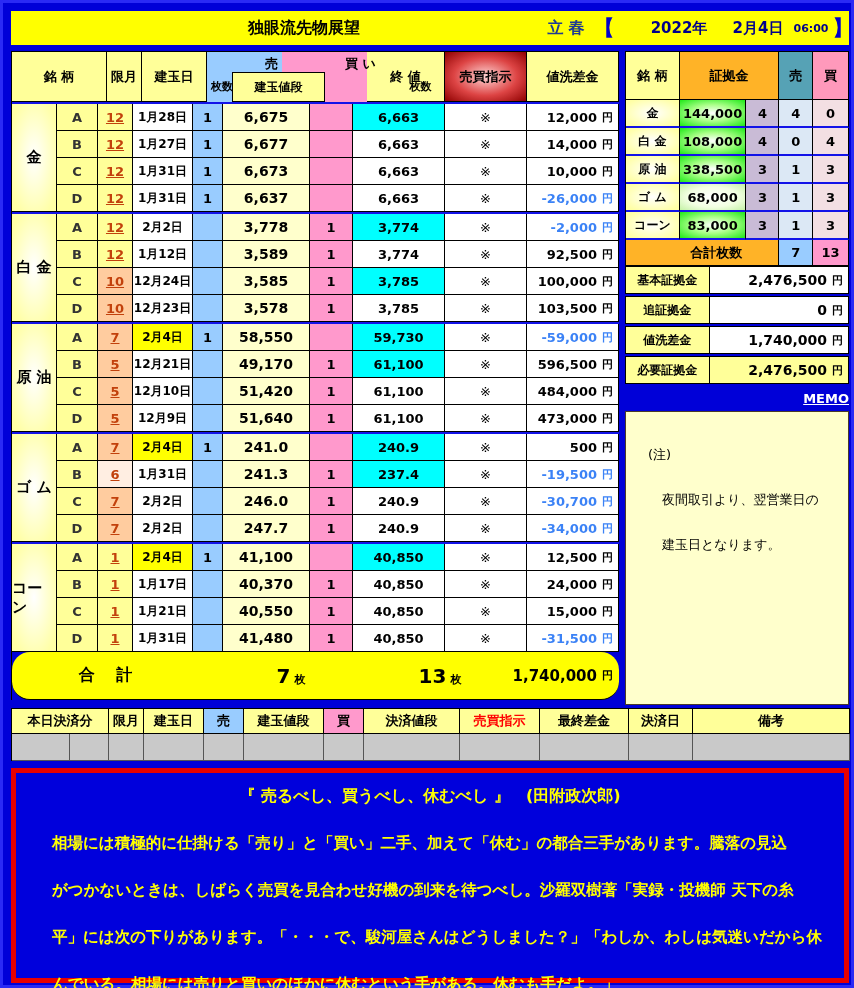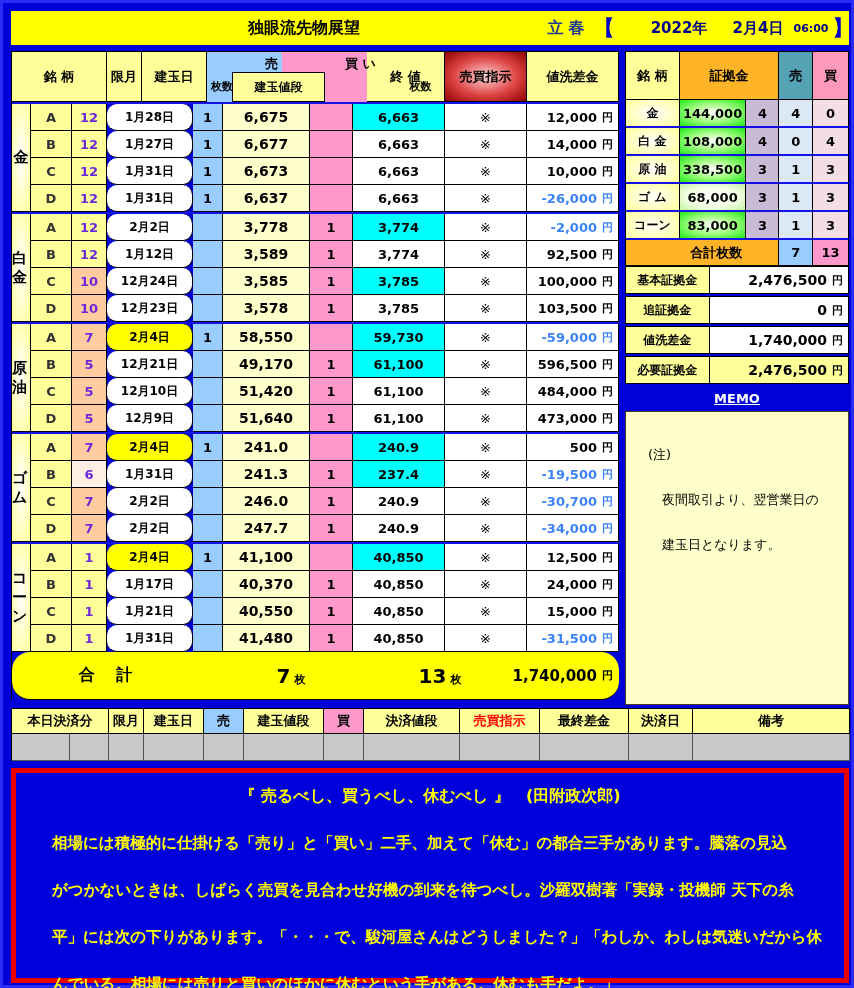--- a/index.html
+++ b/index.html
@@ -39,22 +39,22 @@
   .sb-price{position:absolute;left:25px;top:20px;width:93px;height:30px;background:#FFFF99;
             border:1px solid #000;box-sizing:border-box;display:flex;align-items:center;justify-content:center;
             font-size:12px;font-weight:bold;}
   .ggroup{display:flex;border-top:2px solid #1313E8;}
   .gname{width:54px;background:radial-gradient(ellipse at center,#FFFFFF 0%,#FFFFA6 85%);
          font-size:15px;box-sizing:border-box;border-right:1px solid #000;border-bottom:1px solid #000;
          display:flex;align-items:center;justify-content:center;font-weight:bold;}
   .grows{display:flex;flex-direction:column;flex:1;}
   .grow{display:flex;height:27px;}
   .cl-letter{width:41px;background:#FFFF99;font-size:13px;color:#333;}
-  .cl-month{width:35px;font-size:13px;color:#6d28d9;}
-  .cl-date{width:86px;font-size:12px;background:#FFF;border-radius:10px;}
+  .cl-month{width:35px;font-size:13px;color:#c2410c;text-decoration:underline;}
+  .cl-date{width:60px;font-size:12px;background:#FFF;}
   .cl-sell{width:30px;background:#99CCFF;font-size:13px;}
   .cl-price{width:87px;background:#FFFFCC;font-size:14px;}
   .cl-buy{width:43px;background:#FF99CC;font-size:13px;}
   .cl-close{width:92px;background:#FFF;font-size:13px;}
   .cl-instr{width:82px;background:#FFF;font-size:13px;font-weight:normal;}
   .cl-diff{width:92px;background:#FFF;font-size:13px;justify-content:flex-end;padding-right:5px;}
   .bg-y{background:#FFFF99;}.bg-p{background:#FFCC9F;}.bg-pl{background:#FFEEE2;}
   .bg-hl{background:#FFFF00;}.bg-cy{background:#00FFFF;}
   .neg{color:#3b82f6;}
   .yen{font-size:11px;margin-left:5px;font-weight:bold;}
@@ -84,21 +84,21 @@
   .rc-buy{width:36px;background:#F3DFE3;font-size:13px;}
   .rtotal{display:flex;height:26px;border-left:1px solid #000;}
   .rt-label{width:154px;background:#FFB327;font-size:13px;border-bottom:1px solid #000;padding-left:28px;}
   .rt-sell{width:34px;background:#99CCFF;font-size:13px;border-bottom:1px solid #000;}
   .rt-buy{width:36px;background:#FF99CC;font-size:13px;border-bottom:1px solid #000;}
   .moneyrows{margin-top:0;}
   .mrow{display:flex;height:27px;border-left:1px solid #000;border-top:1px solid #000;margin-bottom:2px;}
   .mr-label{width:84px;background:#FFFF99;font-size:12px;}
   .mr-value{width:140px;background:#FFF;font-size:14px;justify-content:flex-end;padding-right:5px;}
   .mr-value.vbg-y{background:#FFFF99;}
-  .memo-strip{height:25px;display:flex;align-items:center;justify-content:center;}
+  .memo-strip{height:25px;display:flex;align-items:center;justify-content:flex-end;}
   .memo-link{color:#FFF;font-size:13px;font-weight:bold;text-decoration:underline;cursor:pointer;}
   .memo-box{height:294px;background:#FFFFCC;border:1px solid #4A3A2A;box-sizing:border-box;
             color:#000;font-size:13px;font-weight:normal;}
   .memo-note{padding:34px 0 0 22px;}
   .memo-line{padding-left:36px;margin-top:27px;}
 
   
   .stable{position:absolute;left:8px;top:705px;width:838px;border-left:1px solid #000;border-top:1px solid #000;box-sizing:content-box;}
   .shead{display:flex;height:25px;}
   .sh{background:#FFFF99;font-size:13px;}

